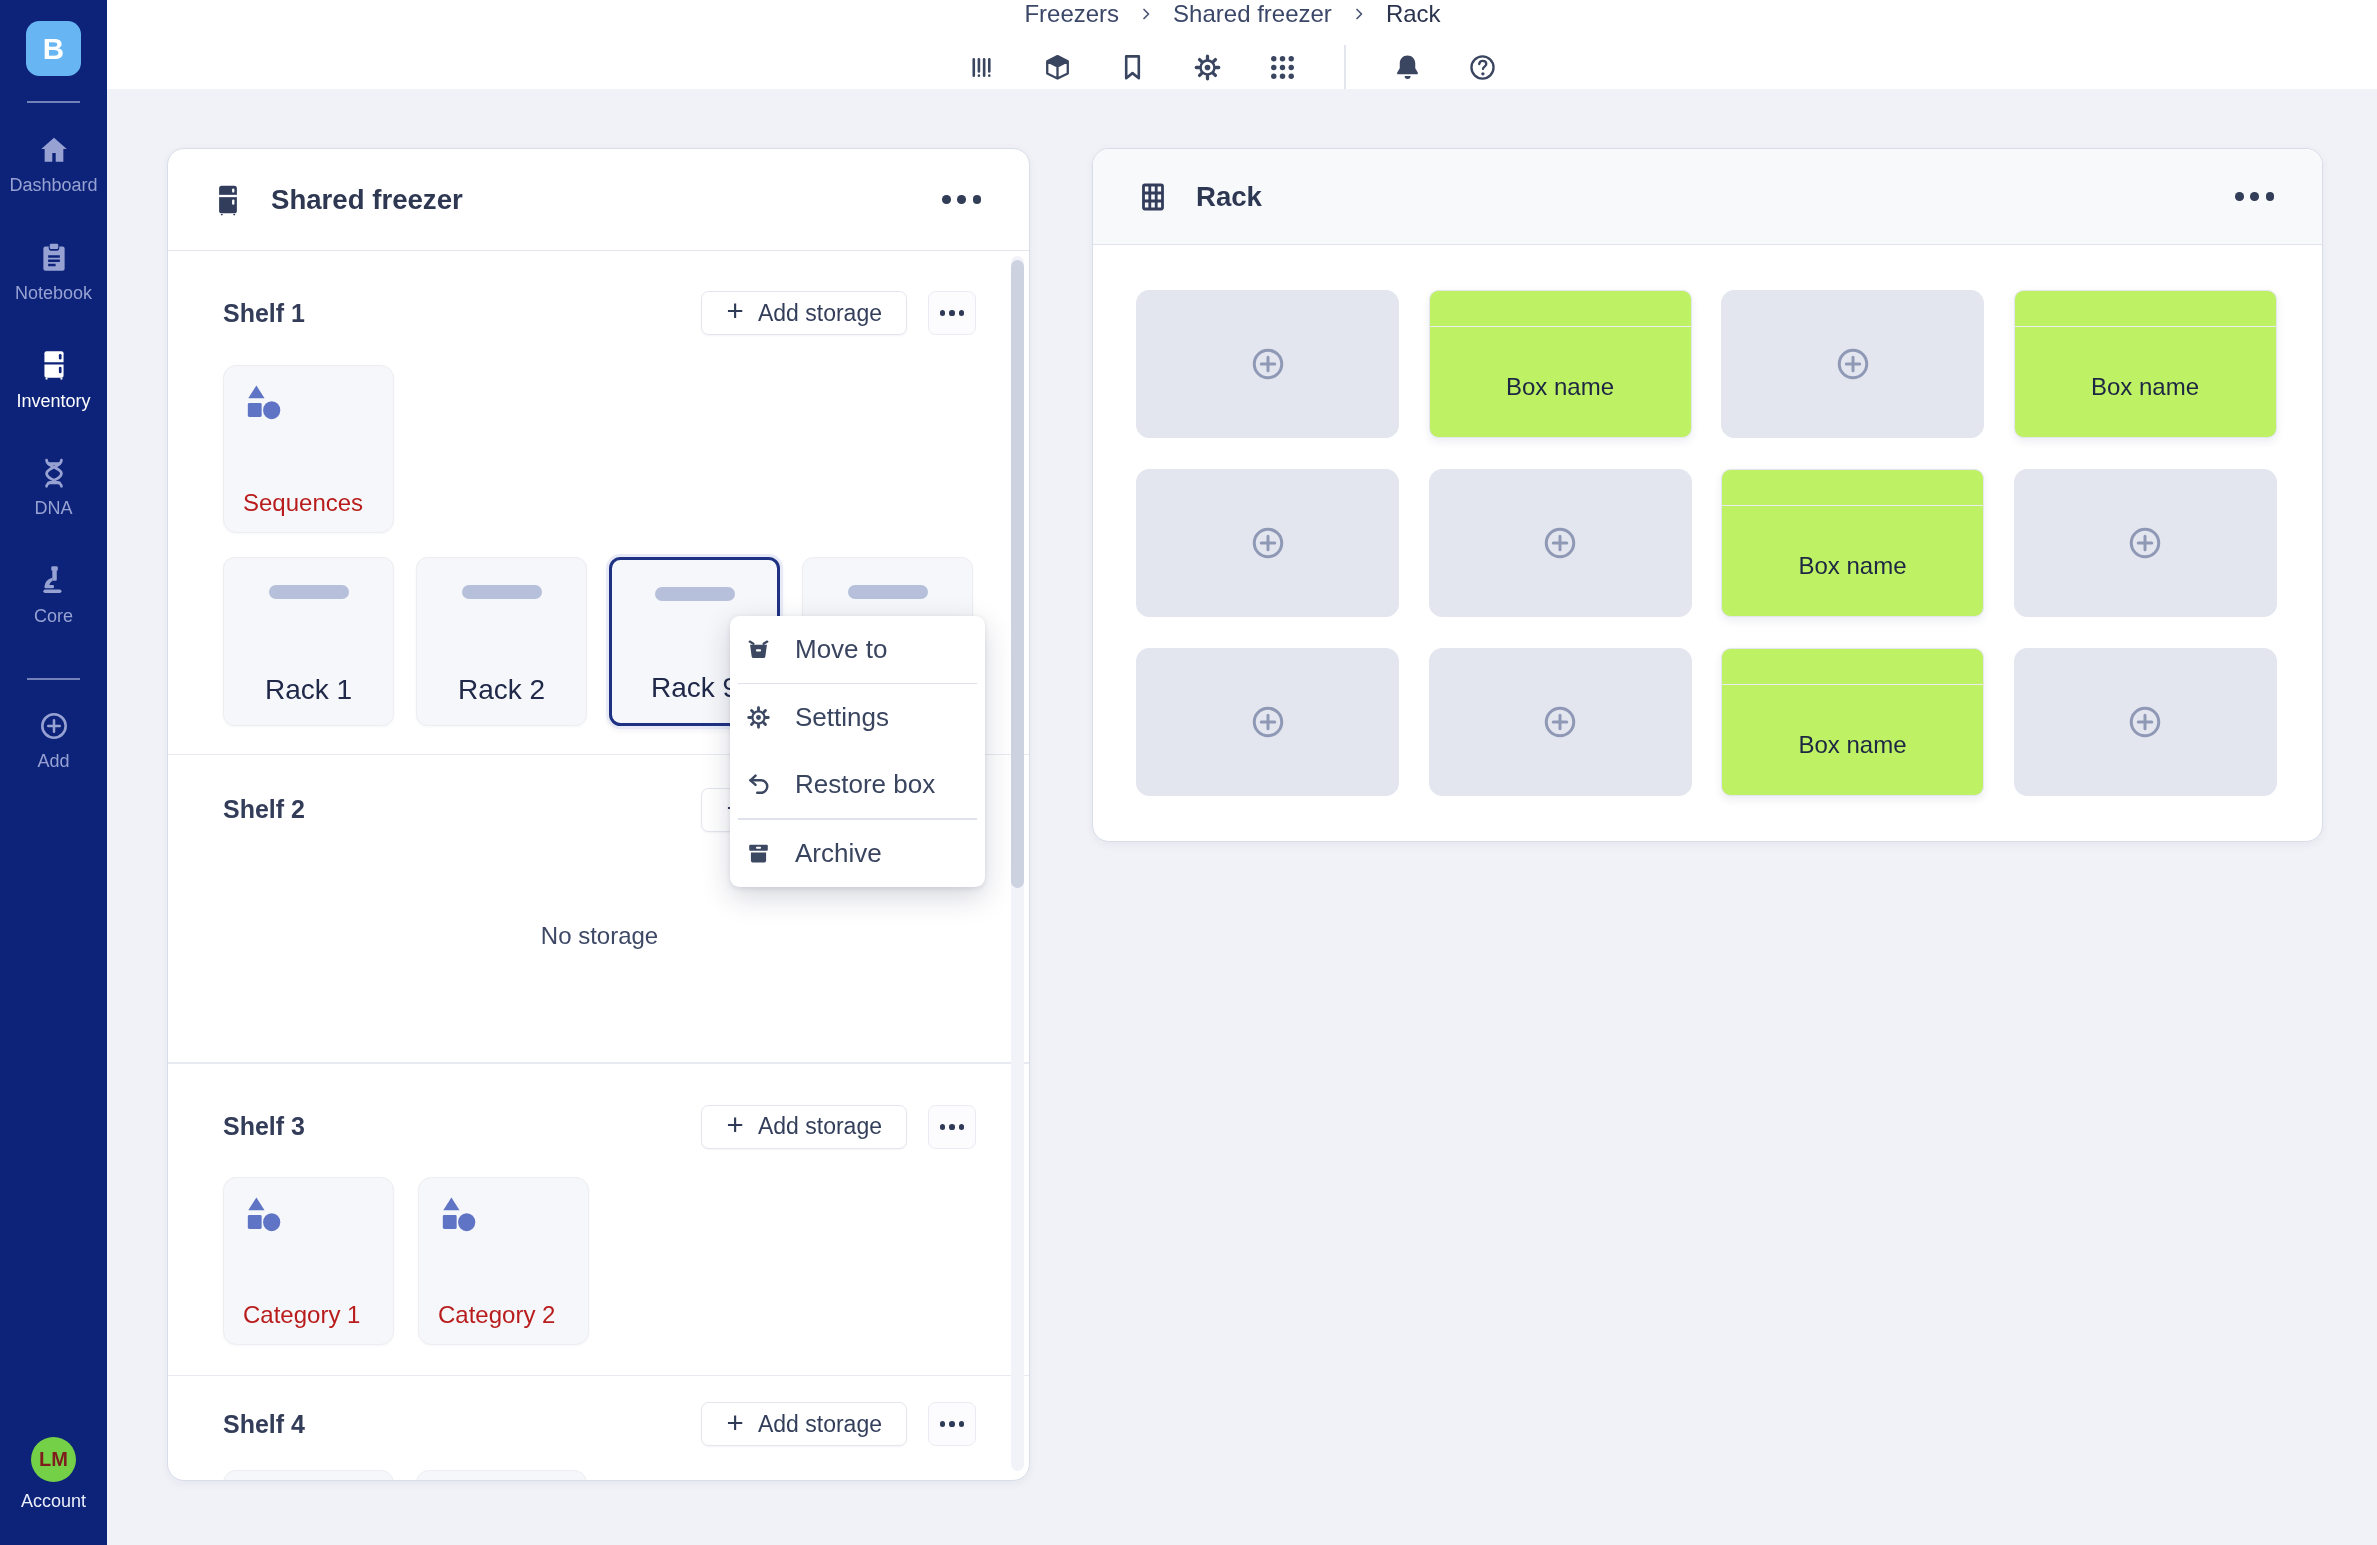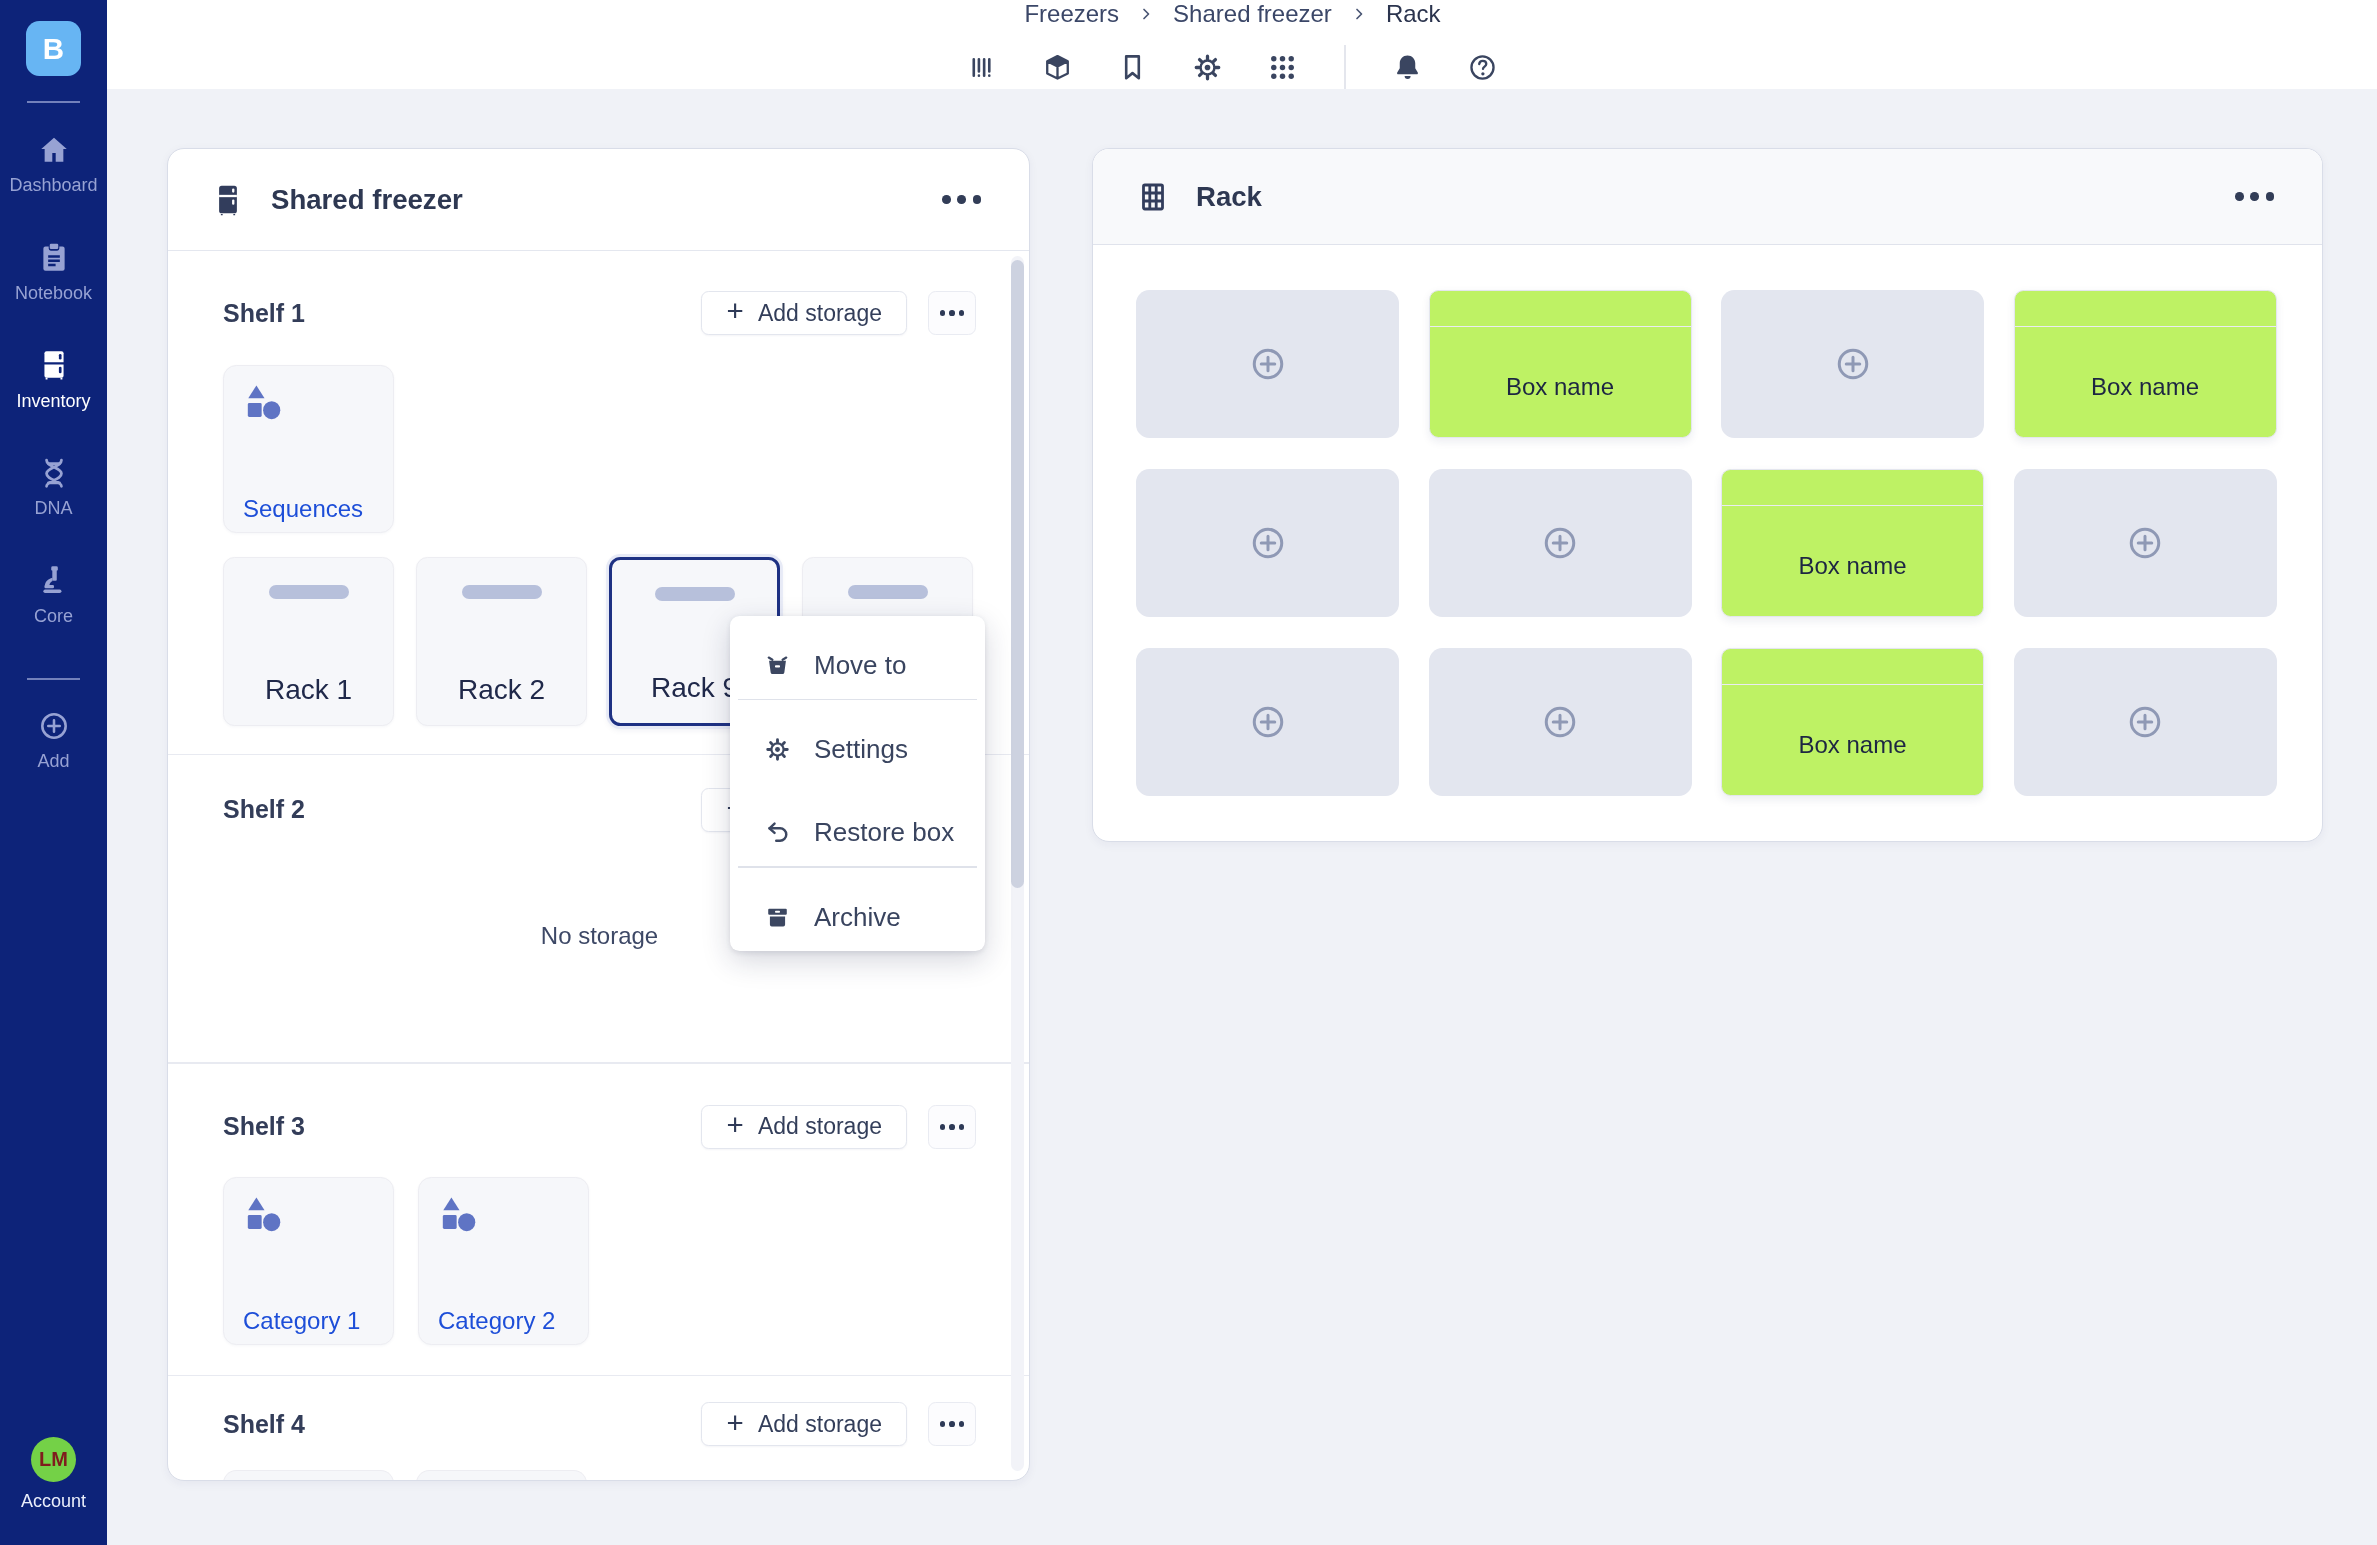--- a/index.html
+++ b/index.html
@@ -44,21 +44,21 @@
   .shelf-header { display:flex; align-items:center; height:44px; }
   .shelf-title { font-size:25px; font-weight:700; color:#333d59; flex:1; }
   .add-storage-btn { height:44px; padding:0 24px; border:1.4px solid #e3e6ee; border-radius:7.6px; background:#fff; font-size:23px; color:#333e5a; display:flex; align-items:center; gap:14.3px; box-shadow:0 1px 1.9px rgba(30,40,90,.05); font-family:inherit; }
   .add-storage-btn .plus { font-size:29.5px; font-weight:400; line-height:1; color:#2f3a57; transform:translateY(-1.9px); }
   .more-btn { width:48px; height:44px; border:1.4px solid #e9ebf2; border-radius:7.6px; background:#fcfcfe; margin-left:21px; display:flex; align-items:center; justify-content:center; gap:3.8px; }
   .more-btn i { width:5.7px; height:5.7px; border-radius:50%; background:#2e3a57; }
 
   .cards-row { display:flex; gap:22px; }
   .storage-card { width:171px; height:168px; background:#f6f7fa; border:1.4px solid #ededf2; border-radius:13.3px; position:relative; box-shadow:0 1px 2.9px rgba(30,40,90,.04); }
   .storage-card .shapes { position:absolute; top:17px; left:19px; width:44px; height:42px; color:#5f74c4; }
-  .storage-card .card-label { position:absolute; left:19px; bottom:9px; font-size:24px; color:#1d4ed8; }
+  .storage-card .card-label { position:absolute; left:19px; bottom:15px; font-size:24px; color:#b91c1c; }
   .rack-card { width:171px; height:169px; background:#f6f7fa; border:1.4px solid #ededf2; border-radius:11.4px; position:relative; box-shadow:0 1px 2.9px rgba(30,40,90,.04); }
   .rack-card.selected { border:3.8px solid var(--accent,#1e3183); box-shadow:0 0 0 2.9px #e7eaf6, 0 2.9px 7.6px rgba(30,40,90,.10); }
   .rack-pill { position:absolute; top:27px; left:50%; transform:translateX(-50%); width:80px; height:14.3px; border-radius:7.6px; background:var(--pill,#b7c0db); }
   .rack-label { position:absolute; bottom:19px; left:0; right:0; text-align:center; font-size:28px; color:#20294a; }
   .no-storage { text-align:center; font-size:24px; color:#3d4866; height:28.5px; }
   .section-divider { height:1.4px; background:#e8eaf1; margin-left:-55px; margin-right:-53px; }
   .stub-card { width:171px; height:38px; background:#f6f7fa; border:1.4px solid #ededf2; border-bottom:none; border-radius:13.3px 13.3px 0 0; }
 
   .shelf:nth-of-type(1) .shelf-header { margin-top:40px; }
   .shelf:nth-of-type(1) .row-cat { margin-top:30px; }
@@ -81,21 +81,21 @@
   .rack-panel .panel-header { background:#f8f9fb; border-radius:16px 16px 0 0; border-bottom:1.4px solid #e0e3ec; }
   .rack-grid { display:grid; grid-template-columns:repeat(4,263px); grid-auto-rows:148px; gap:31px 29.5px; padding:45px 43px; }
   .cell-empty { background:#e3e6ef; border-radius:13.3px; display:flex; align-items:center; justify-content:center; color:#8f99b5; }
   .cell-empty .plus-ic { width:40px; height:40px; }
   .cell-box { background:#bef264; border:1.4px solid #e4e6ee; border-radius:9.5px; box-shadow:0 3.8px 8.6px rgba(30,40,90,.08); position:relative; }
   .cell-box .strip { height:36px; border-bottom:1.4px solid #eaecf2; }
   .cell-box .box-label { position:absolute; top:82px; width:100%; text-align:center; font-size:24px; color:#1d2642; }
 
   
   .context-menu { position:absolute; left:730px; top:616px; width:255px; background:#fff; border-radius:9.5px; box-shadow:0 9.5px 28.5px rgba(25,35,70,.18), 0 1.9px 5.7px rgba(25,35,70,.10); z-index:50; overflow:hidden; }
-  .menu-item { height:67px; display:flex; align-items:center; padding:0 19px 0 34px; gap:23px; font-size:26px; color:#39445f;margin-top:16px; }
+  .menu-item { height:67px; display:flex; align-items:center; padding:0 19px 0 15px; gap:23px; font-size:26px; color:#39445f; }
   .menu-item .m-icon { width:27px; height:27px; color:#3c4761; flex-shrink:0; }
   .menu-divider { height:1.4px; background:#dfe2ea; margin:0 7.6px; }
 
   .icon svg, .nav-icon svg, .tb-icon svg, .panel-icon svg, .m-icon svg, .shapes svg, .plus-ic svg, .crumb-sep svg { width:100%; height:100%; display:block; }
 </style>
 </head>
 <body>
 
 <div class="app">
 

